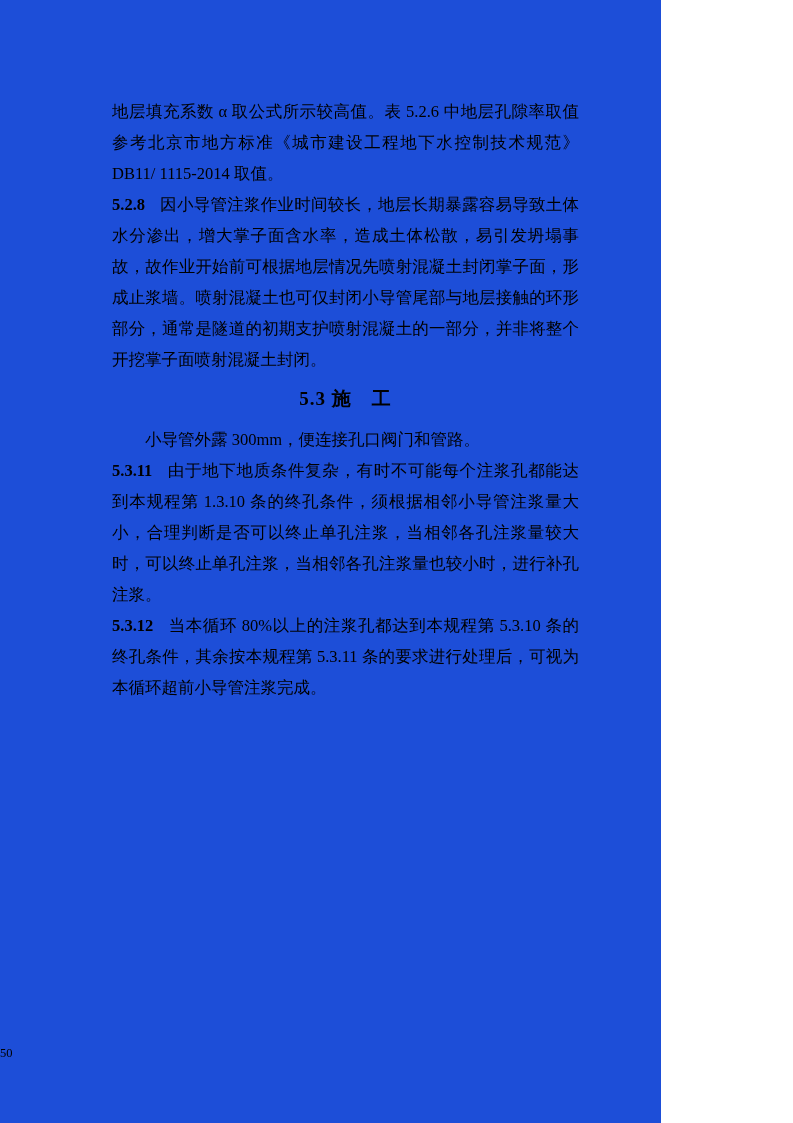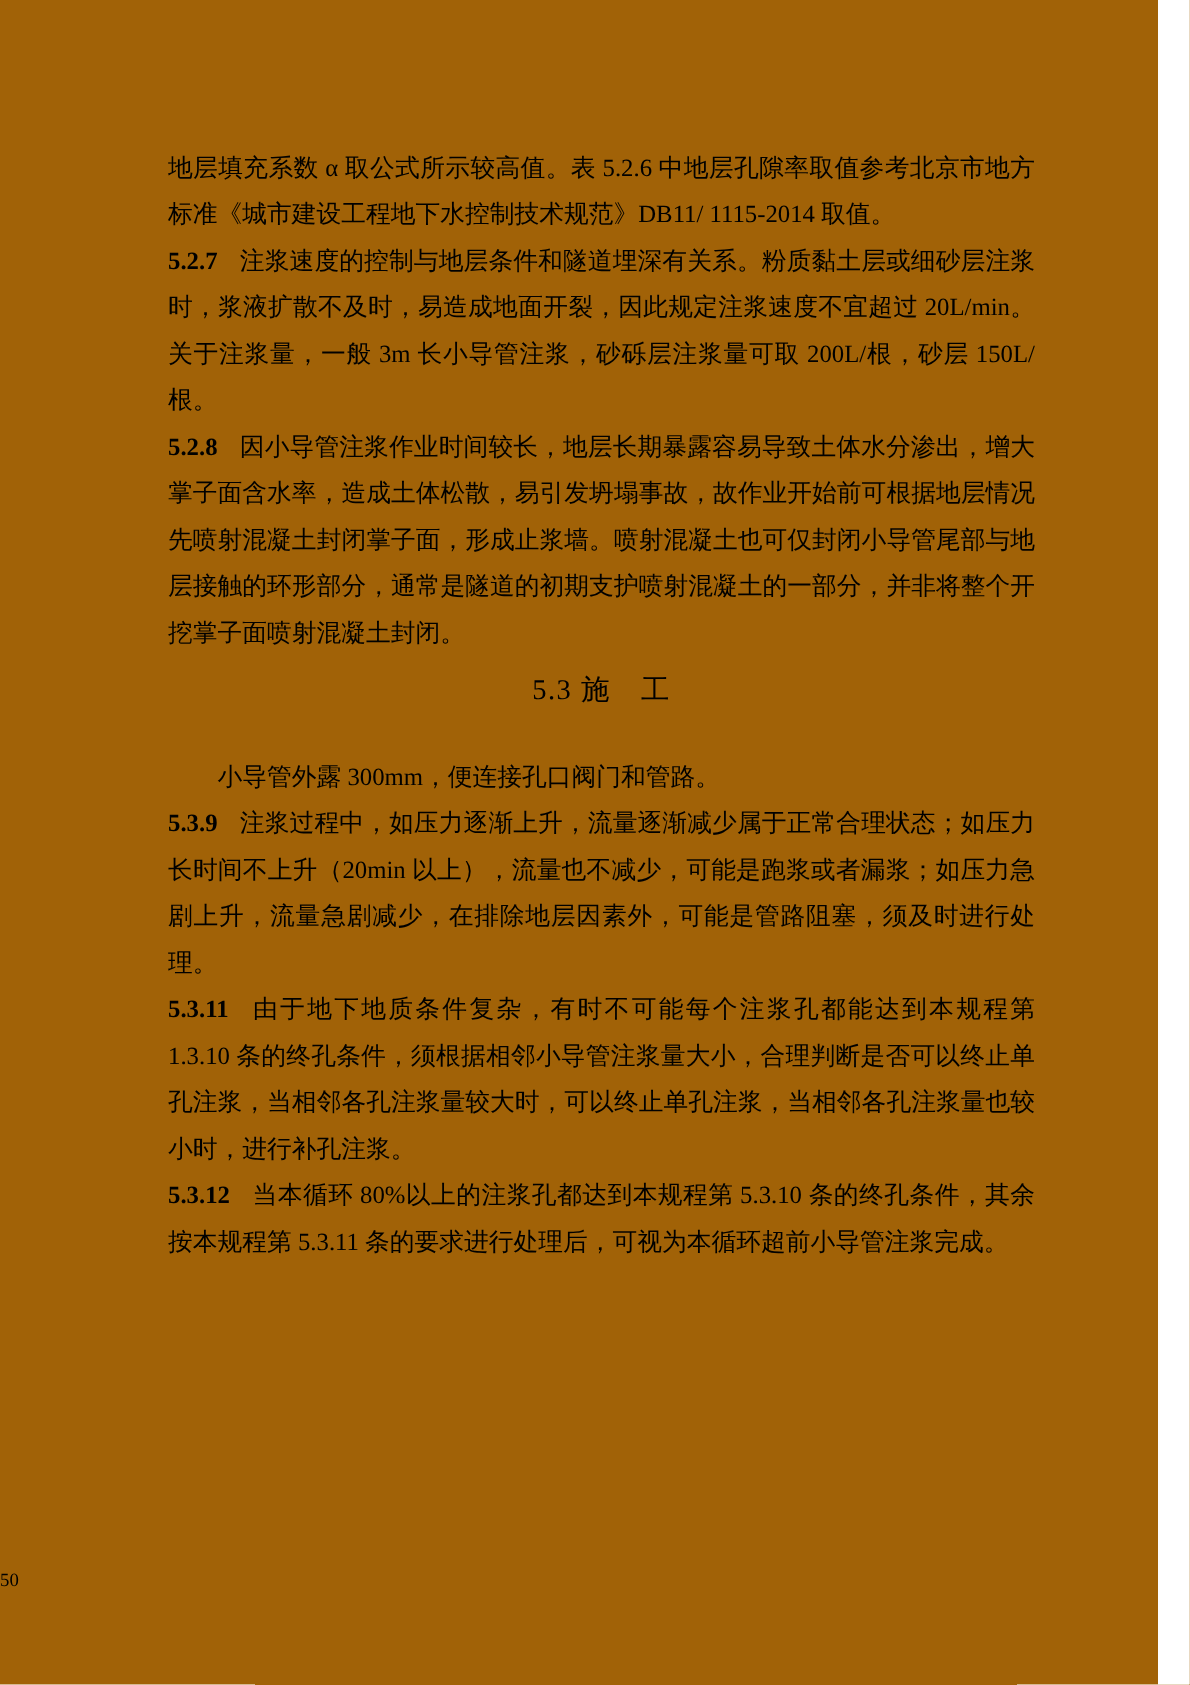--- a/index.html
+++ b/index.html
@@ -2,23 +2,23 @@
 <html><head>
 <meta charset="utf-8">
 <style>
   html, body {
     margin: 0;
     padding: 0;
     background: #ffffff;
   }
   .page {
     position: relative;
-    width: 772px;
+    width: 661px;
     height: 1123px;
-    background: #a16207;
+    background: #1d4ed8;
     box-sizing: border-box;
     padding: 96px 82px 0 112px;
     font-family: "Liberation Serif", "DejaVu Serif", serif;
     color: #000000;
     overflow: hidden;
   }
   .body-text p {
     margin: 0;
     font-size: 16.5px;
     line-height: 31px;
@@ -26,24 +26,24 @@
     text-justify: inter-ideograph;
   }
   .clause .num {
     font-weight: bold;
     margin-right: 0.9em;
   }
   p.indent {
     text-indent: 2em;
   }
   h2.section-heading {
-    margin: 7px 0 24px 0;
+    margin: 7px 0 8px 0;
     font-size: 19px;
     line-height: 34px;
-    font-weight: normal;
+    font-weight: bold;
     text-align: center;
     letter-spacing: 1px;
   }
   .page-number {
     position: absolute;
     bottom: 62px;
     left: 0;
     width: 100%;
     text-align: left;
     font-size: 12.5px;
@@ -51,31 +51,29 @@
   }
 </style>
 </head>
 <body>
 
 <div class="page">
   <div class="body-text">
 
     <p>地层填充系数 α 取公式所示较高值。表 5.2.6 中地层孔隙率取值参考北京市地方标准《城市建设工程地下水控制技术规范》DB11/ 1115-2014 取值。</p>
 
-    <p class="clause"><span class="num">5.2.7</span><span>注浆速度的控制与地层条件和隧道埋深有关系。粉质黏土层或细砂层注浆时，浆液扩散不及时，易造成地面开裂，因此规定注浆速度不宜超过 20L/min。关于注浆量，一般 3m 长小导管注浆，砂砾层注浆量可取 200L/根，砂层 150L/根。</span></p>
 
     <p class="clause"><span class="num">5.2.8</span><span>因小导管注浆作业时间较长，地层长期暴露容易导致土体水分渗出，增大掌子面含水率，造成土体松散，易引发坍塌事故，故作业开始前可根据地层情况先喷射混凝土封闭掌子面，形成止浆墙。喷射混凝土也可仅封闭小导管尾部与地层接触的环形部分，通常是隧道的初期支护喷射混凝土的一部分，并非将整个开挖掌子面喷射混凝土封闭。</span></p>
 
     <h2 class="section-heading">5.3 施　工</h2>
 
 
     <p class="indent">小导管外露 300mm，便连接孔口阀门和管路。</p>
 
 
-    <p class="clause"><span class="num">5.3.9</span><span>注浆过程中，如压力逐渐上升，流量逐渐减少属于正常合理状态；如压力长时间不上升（20min 以上），流量也不减少，可能是跑浆或者漏浆；如压力急剧上升，流量急剧减少，在排除地层因素外，可能是管路阻塞，须及时进行处理。</span></p>
 
     <p class="clause"><span class="num">5.3.11</span><span>由于地下地质条件复杂，有时不可能每个注浆孔都能达到本规程第 1.3.10 条的终孔条件，须根据相邻小导管注浆量大小，合理判断是否可以终止单孔注浆，当相邻各孔注浆量较大时，可以终止单孔注浆，当相邻各孔注浆量也较小时，进行补孔注浆。</span></p>
 
     <p class="clause"><span class="num">5.3.12</span><span>当本循环 80%以上的注浆孔都达到本规程第 5.3.10 条的终孔条件，其余按本规程第 5.3.11 条的要求进行处理后，可视为本循环超前小导管注浆完成。</span></p>
 
   </div>
 
   <div class="page-number">50</div>
 </div>
 

